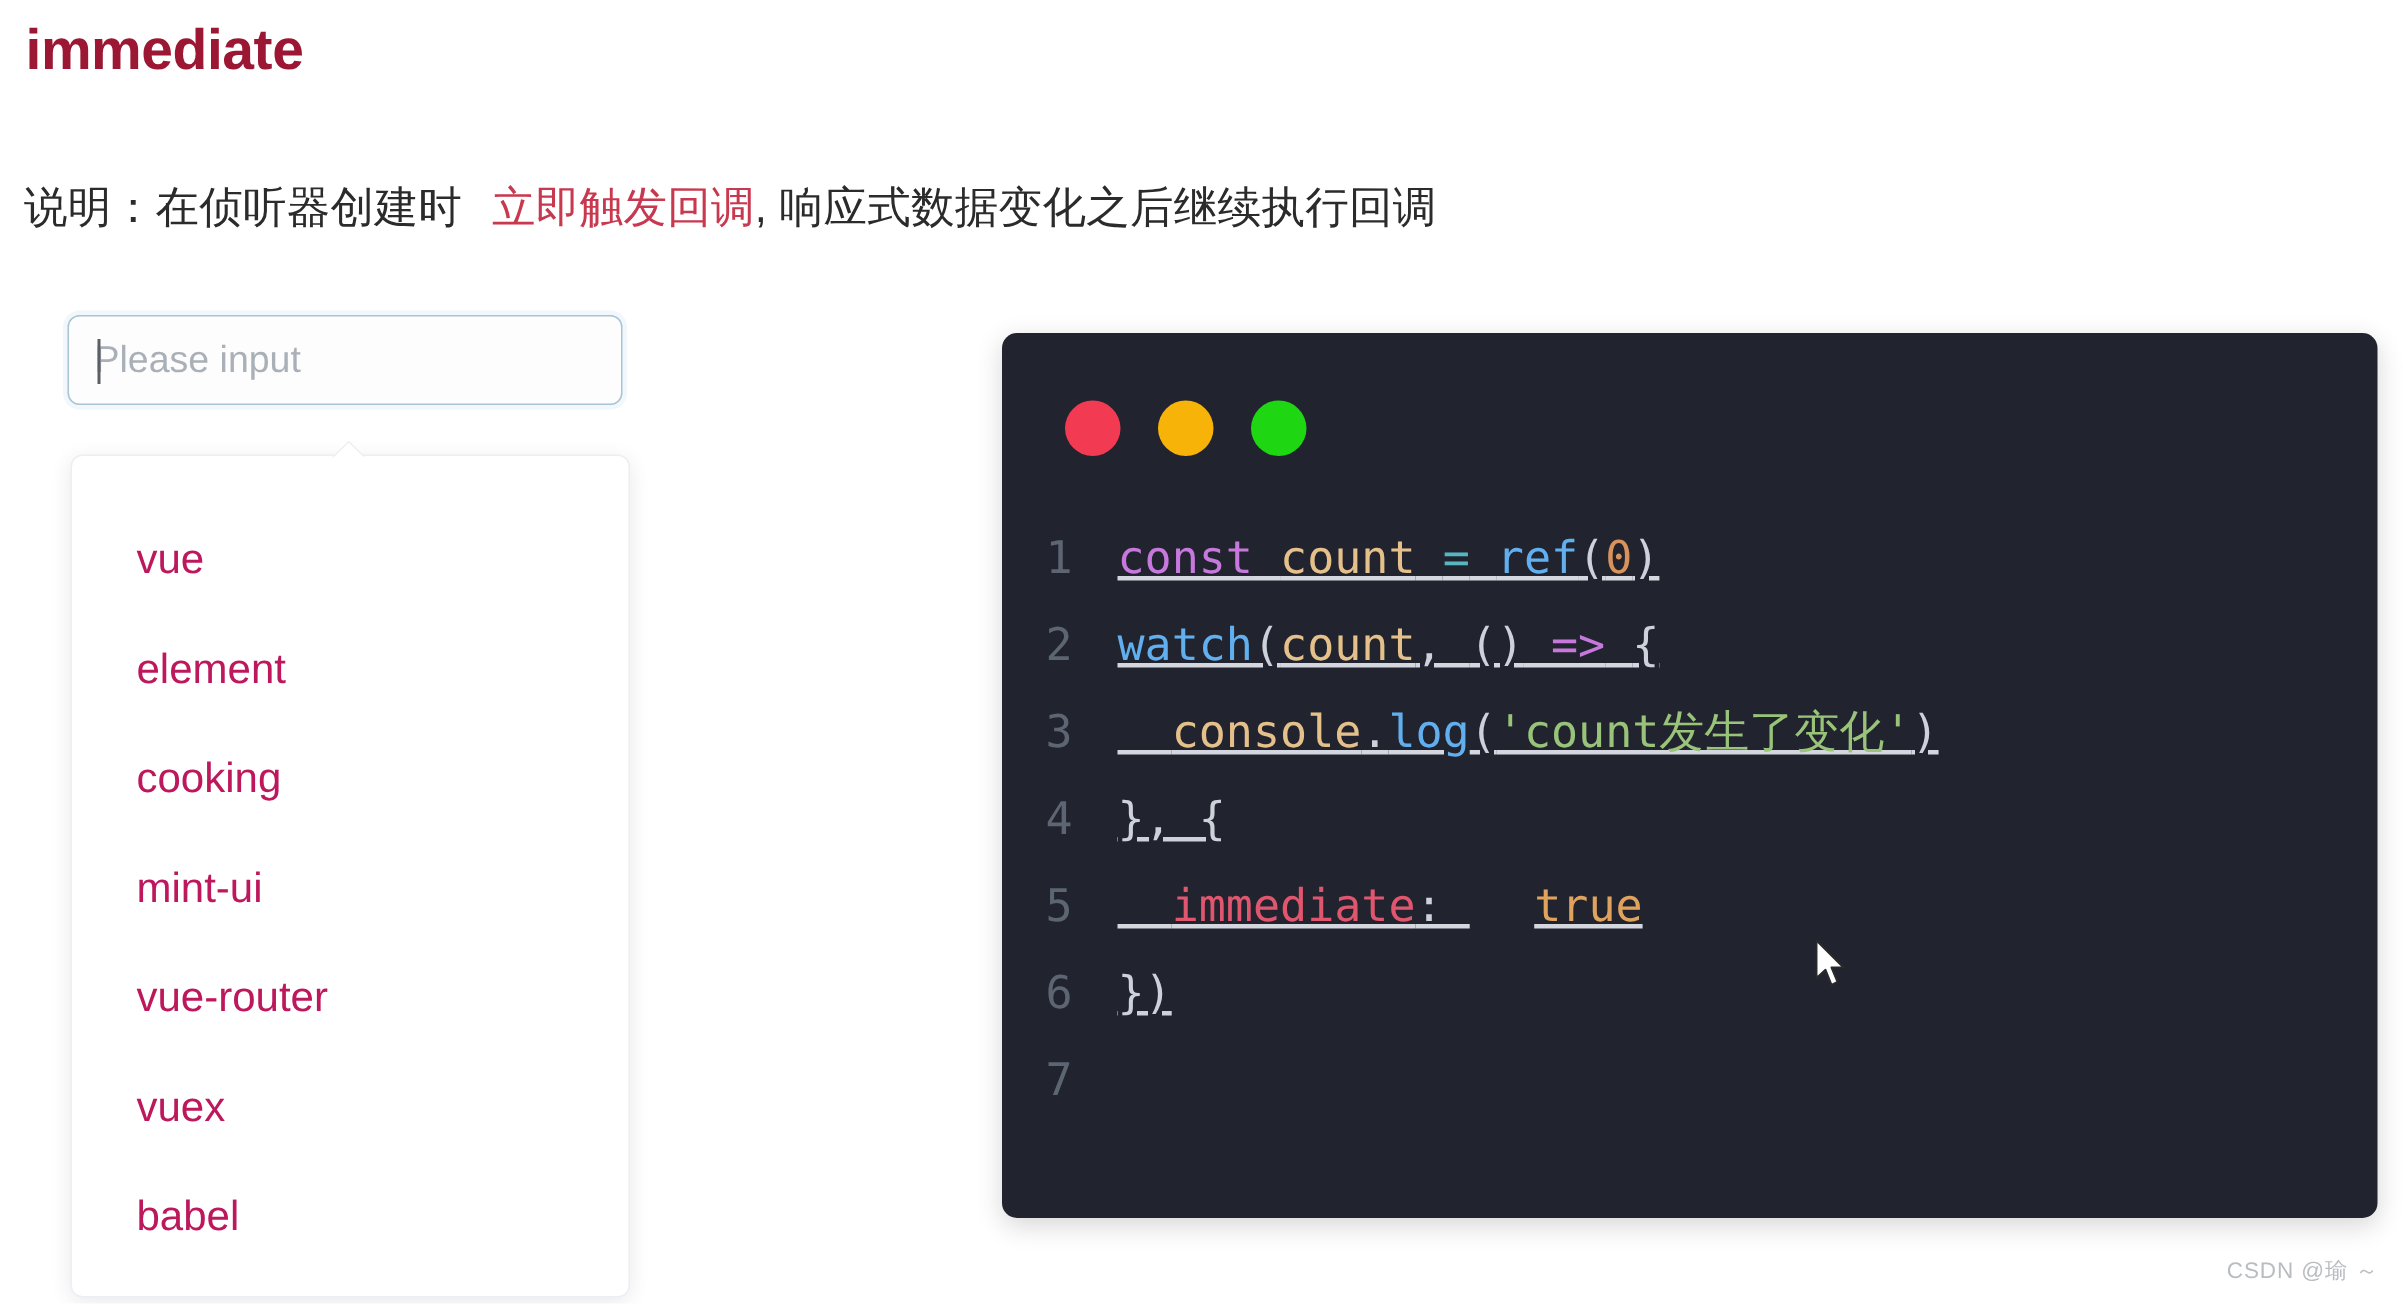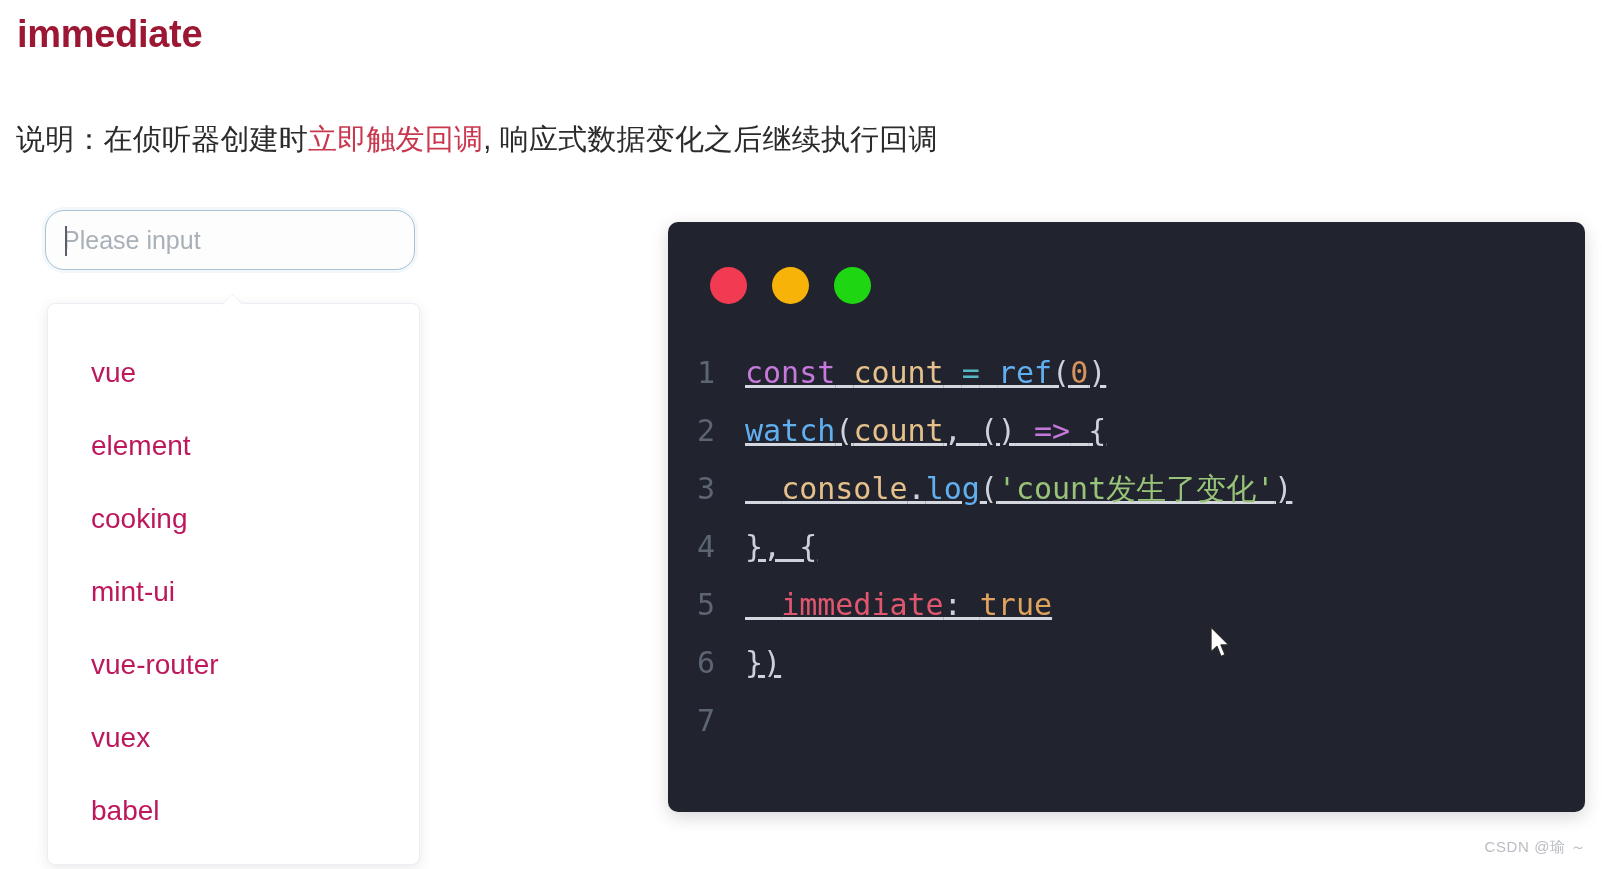--- a/index.html
+++ b/index.html
@@ -35,35 +35,36 @@
     left: 16px;
     top: 117px;
     font-size: 29px;
     color: #2b2b2b;
     line-height: 44px;
     white-space: nowrap;
     letter-spacing: 0.2px;
   }
   .description .hl {
     color: #c8384f;
+    margin-left: 20px;
   }
 
   
   .autocomplete {
     position: absolute;
     left: 45px;
     top: 210px;
     width: 370px;
   }
   .ac-input {
     box-sizing: border-box;
     width: 370px;
     height: 60px;
     border: 1.5px solid #a7c3d4;
-    border-radius: 19px;
+    border-radius: 8px;
     background: #fdfdfd;
     padding: 0 17px;
     font-size: 25px;
     color: #444;
     font-family: "Liberation Sans", "DejaVu Sans", sans-serif;
     outline: none;
     box-shadow: 0 0 0 3px rgba(180, 210, 230, 0.18);
   }
   .ac-input::placeholder {
     color: #a9b0b8;
@@ -182,21 +183,21 @@
   
   .t-kw      { color: #c678dd; }
   .t-var     { color: #e5c08b; }
   .t-op      { color: #56b6c2; }
   .t-fn      { color: #61afef; }
   .t-num     { color: #d8925c; }
   .t-punc    { color: #cdd2da; }
   .t-str     { color: #98c379; }
   .t-prop    { color: #e0566e; }
   .t-arrow   { color: #c678dd; }
-  .t-bool    { color: #e0a35e; }
+  .t-bool    { color: #e0a35e; margin-left: 43px; }
 
   
   .mouse-cursor {
     position: absolute;
     left: 1209px;
     top: 626px;
     width: 24px;
     height: 34px;
     pointer-events: none;
   }

